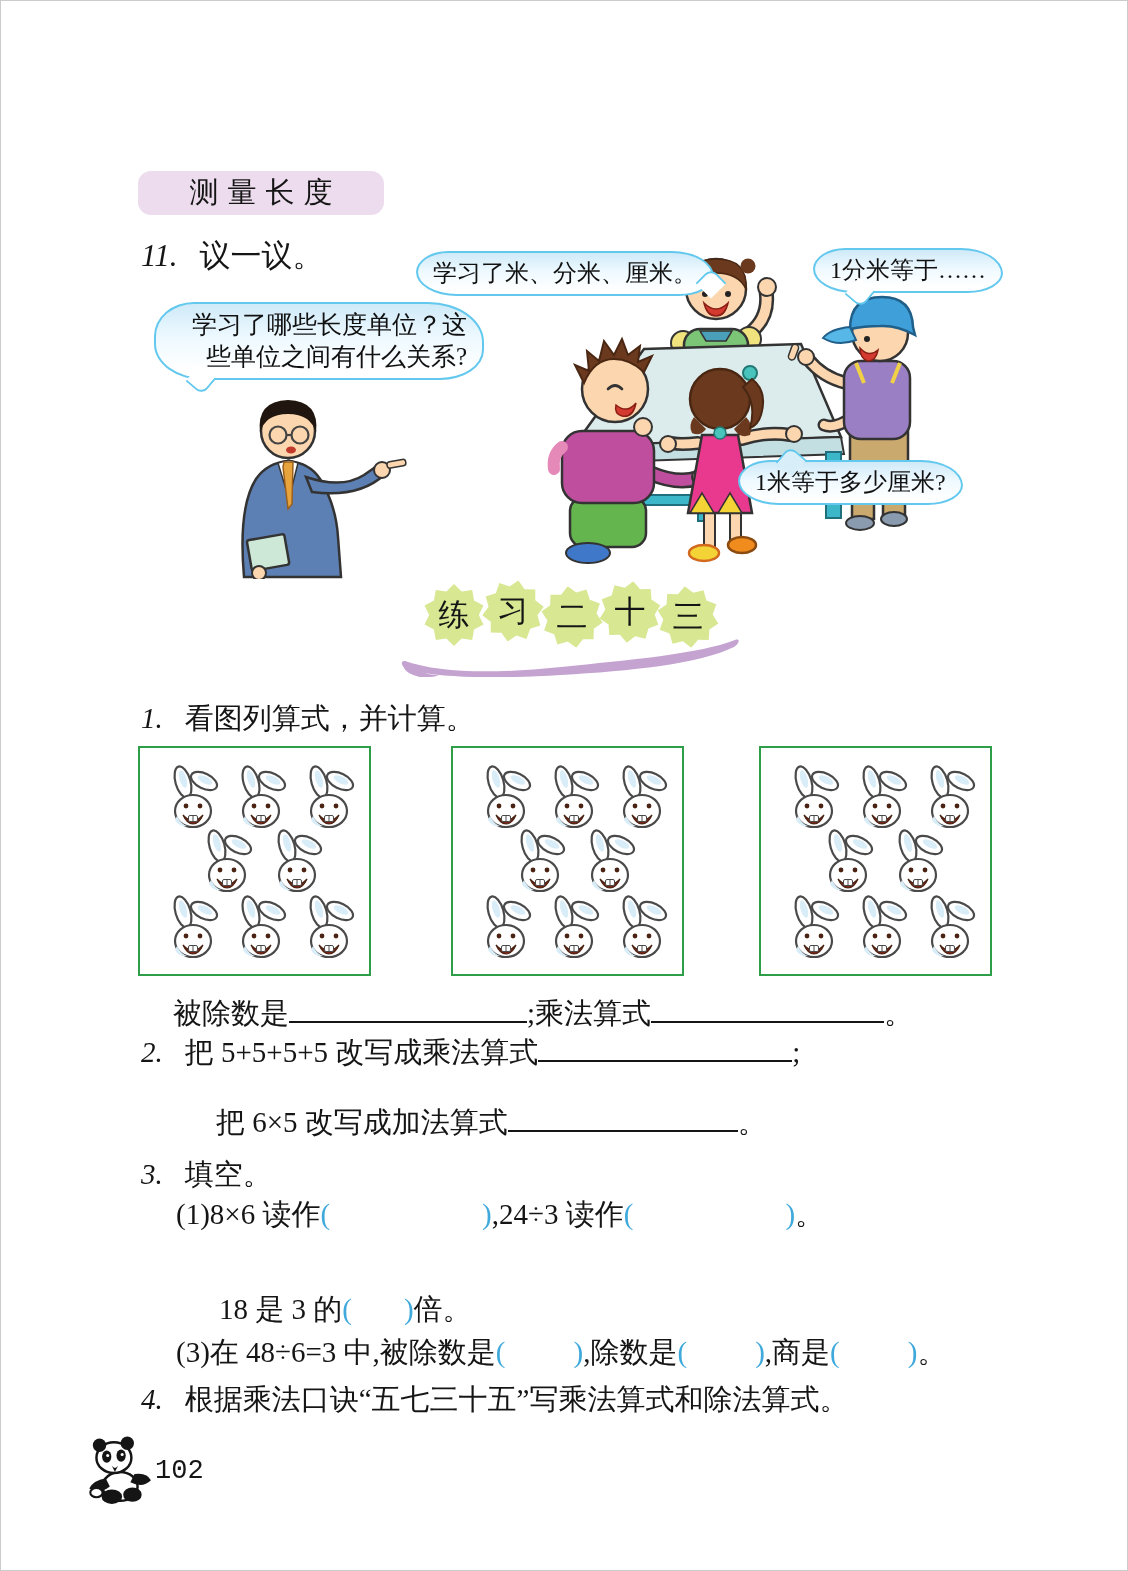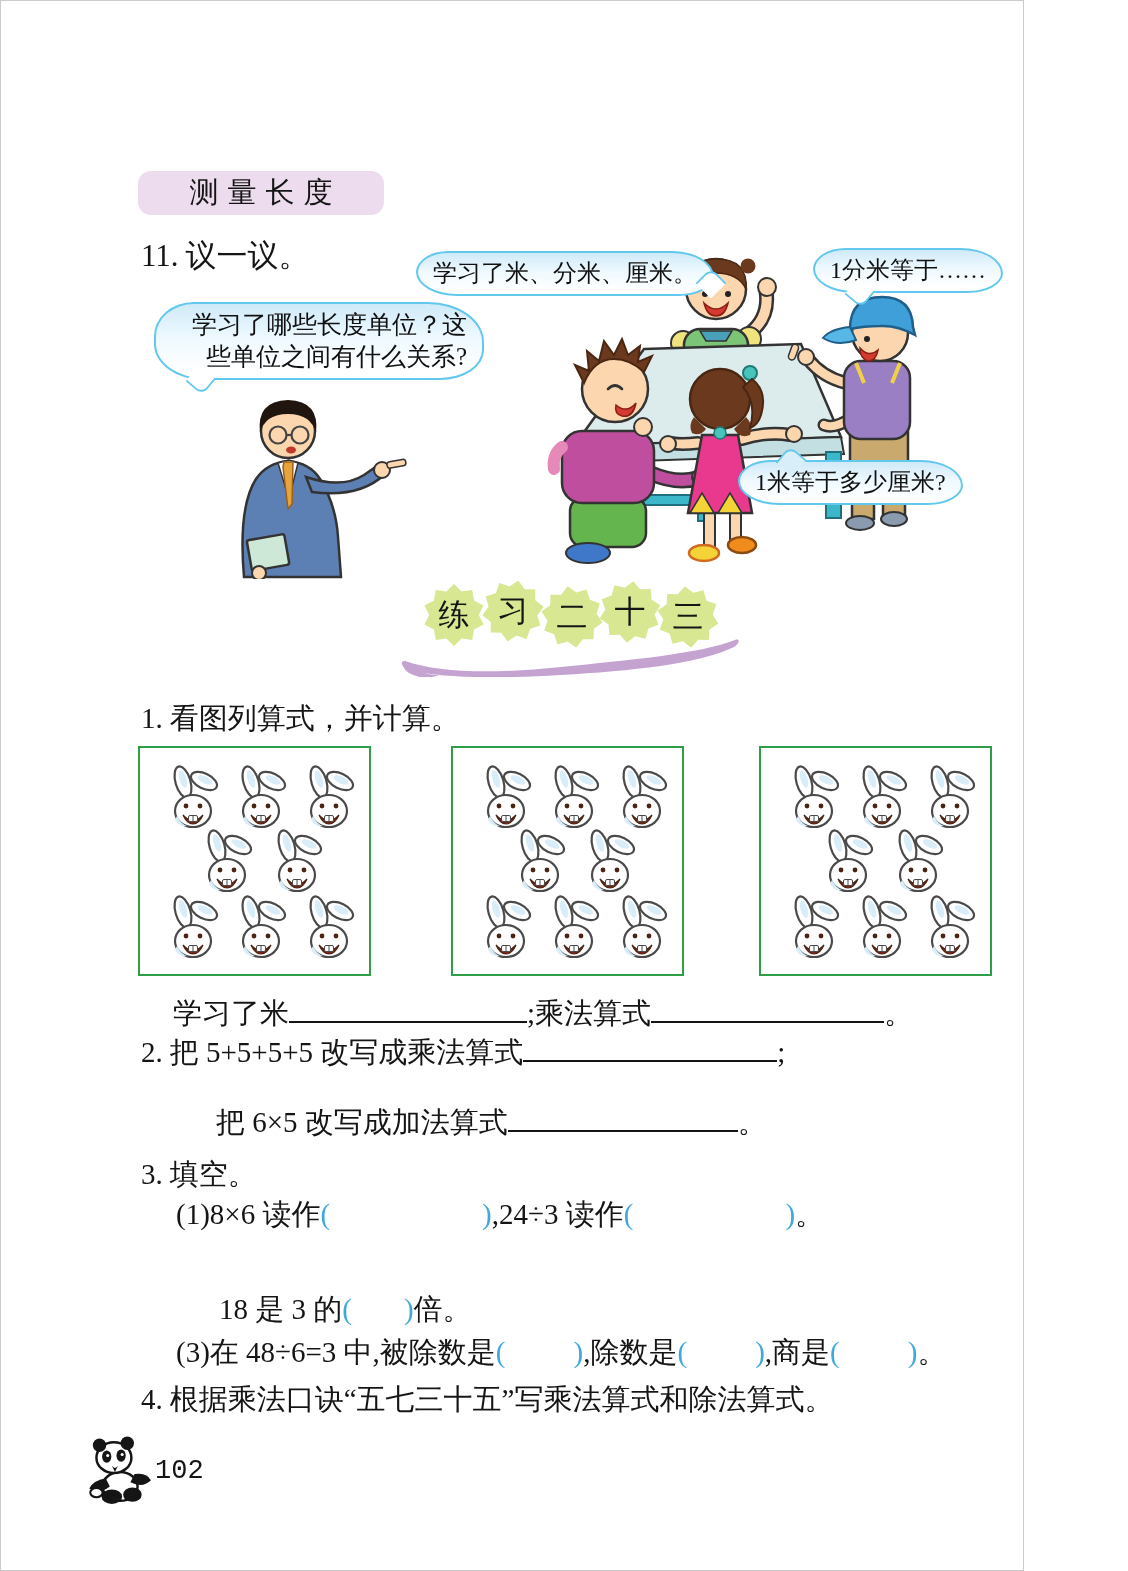--- a/index.html
+++ b/index.html
@@ -1,25 +1,25 @@
 <!DOCTYPE html>
 <html><head>
 <meta charset="utf-8">
 <style>
   html,body{margin:0;padding:0;background:#fff;}
-  .page{position:relative;width:1024px;height:1571px;background:#fff;border:1px solid #cbcbcb;
+  .page{position:relative;width:1128px;height:1571px;background:#fff;border:1px solid #cbcbcb;
         box-sizing:border-box;overflow:hidden;color:#151515;
         font-family:"Liberation Serif","DejaVu Serif",serif;}
   
   .section-tab{position:absolute;left:137px;top:170px;width:246px;height:44px;background:#ecdcee;
         border-radius:13px;display:flex;align-items:center;justify-content:center;
         font-size:29px;letter-spacing:9px;padding-left:9px;box-sizing:border-box;}
   
   .line{position:absolute;font-size:29px;white-space:nowrap;}
-  .line .num{margin-right:7px;}
+  .line .num{margin-right:22px;font-style:italic;}
   .big{font-size:31px;}
   
   .ul{display:inline-block;height:1em;border-bottom:2.5px solid #151515;vertical-align:baseline;}
   .gp{display:inline-block;height:1em;}
   .bp{color:#3fa9dc;}
   
   .bubble{position:absolute;z-index:5;background:linear-gradient(180deg,#cfeaf8 0%,#eef9ff 45%,#ffffff 90%);
         border:2.5px solid #63c8ee;padding:5px 15px;font-size:24px;line-height:1.28;text-align:center;
         border-radius:46px 60px 50px 58px / 30px 36px 28px 34px;color:#111;}
   .bubble::after{content:"";position:absolute;width:20px;height:20px;
@@ -321,21 +321,21 @@
       </svg>
     <svg style="left:90px;top:146px;">
         <use href="#rabbit"></use>
       </svg>
     <svg style="left:158px;top:146px;">
         <use href="#rabbit"></use>
       </svg>
   </div>
 
   <div class="line" style="left:172px;top:991px;">
-    <span>学习了米</span><span class="ul" style="width:238px;"></span><span>;</span><span>乘法算式</span><span class="ul" style="width:233px;"></span><span>。</span>
+    <span>被除数是</span><span class="ul" style="width:238px;"></span><span>;</span><span>乘法算式</span><span class="ul" style="width:233px;"></span><span>。</span>
   </div>
 
   <div class="line" style="left:140px;top:1030px;">
     <span class="num">2.</span><span>把 5+5+5+5 改写成乘法算式</span><span class="ul" style="width:254px;"></span><span>;</span>
   </div>
   <div class="line" style="left:175px;top:1100px;margin-left:40px;">
     <span>把 6×5 改写成加法算式</span><span class="ul" style="width:230px;"></span><span>。</span>
   </div>
 
   <div class="line" style="left:140px;top:1154px;">

